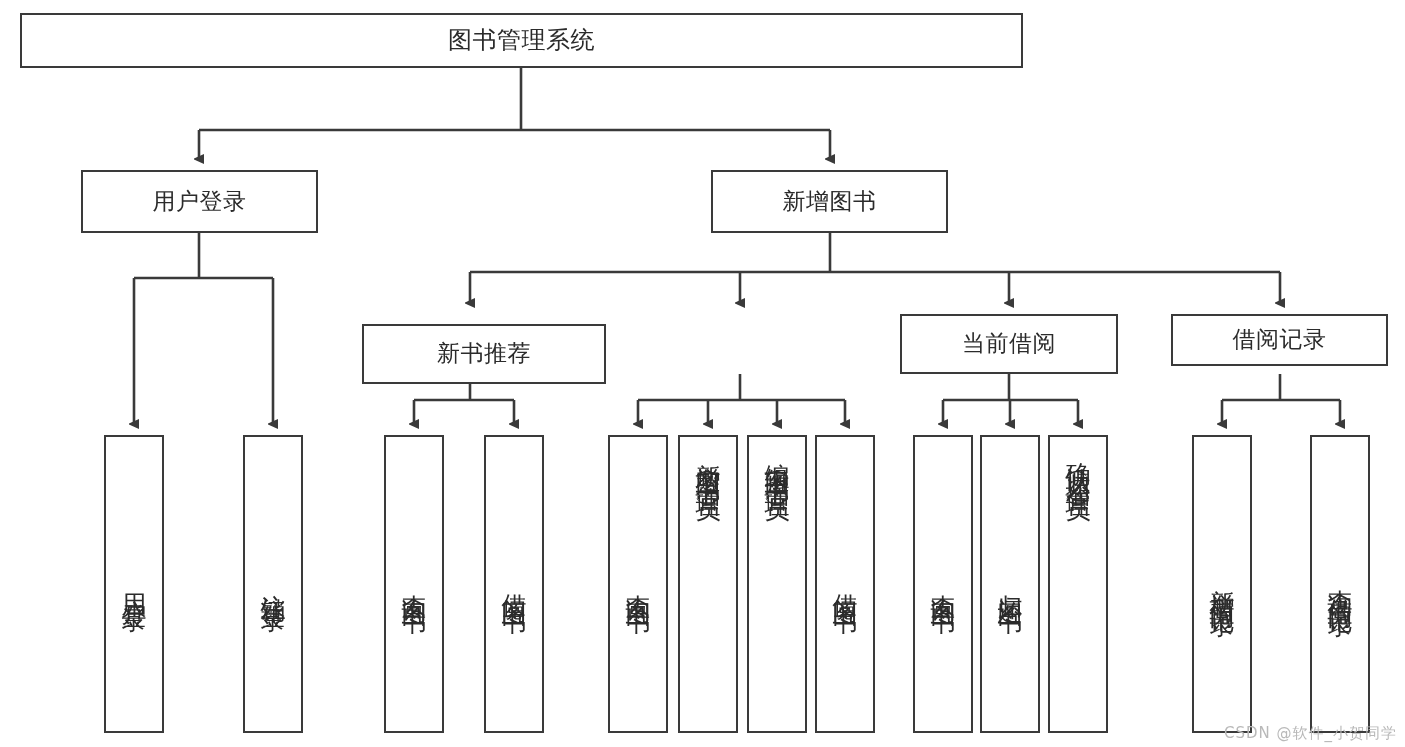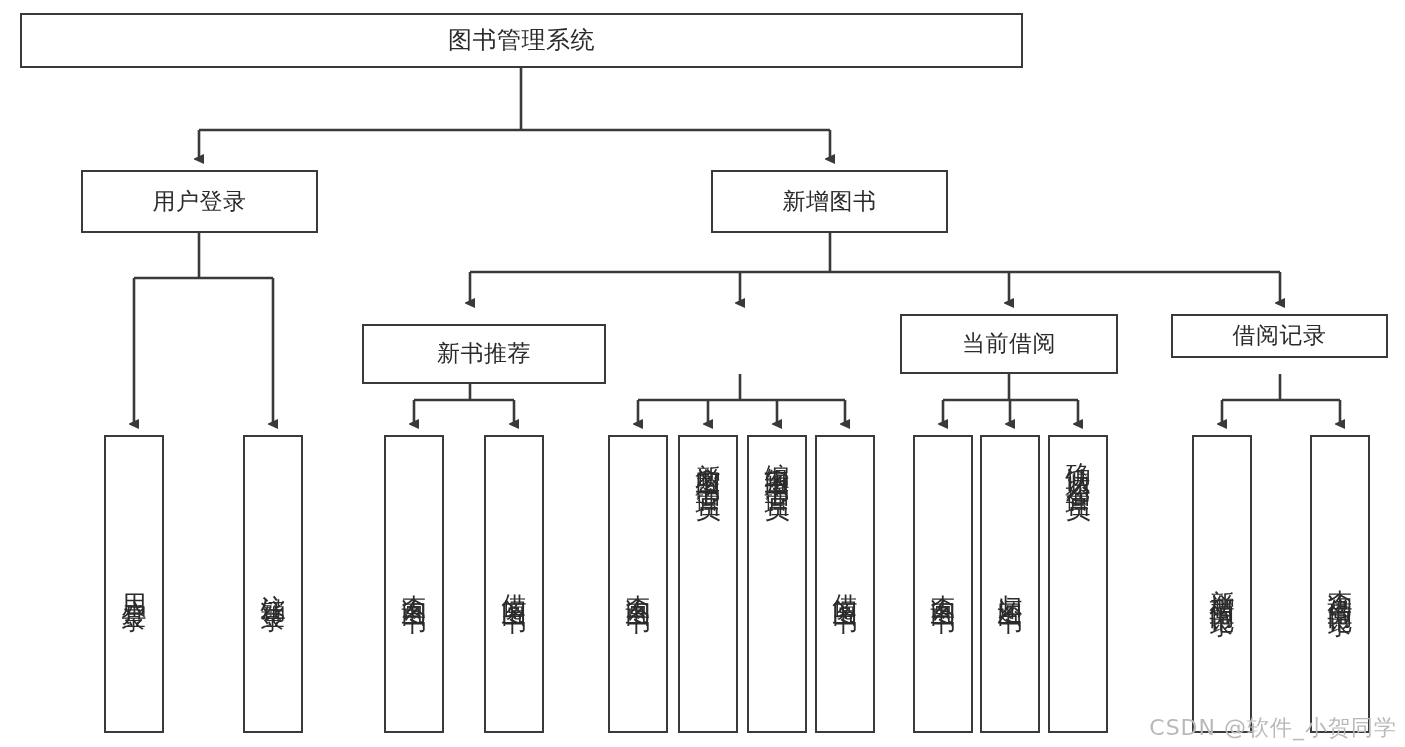--- a/index.html
+++ b/index.html
@@ -49,21 +49,21 @@
     line-height:1.0;
     letter-spacing:5px;
     white-space:nowrap;
   }
   .node.v.centered{align-items:center;padding-top:0;}
 
   .watermark{
     position:absolute;
     right:8px;
     bottom:4px;
-    font-size:22px;
+    font-size:15px;
     color:#b9b9b9;
     letter-spacing:1px;
     white-space:nowrap;
     z-index:5;
     font-family:"DejaVu Sans","Liberation Sans",sans-serif;
   }
 </style>
 </head>
 <body>
 
@@ -129,21 +129,21 @@
   <div class="node h" style="left:711px;top:170px;width:237px;height:63px;">
     <span class="label">新增图书</span>
   </div>
 
   <div class="node h" style="left:362px;top:314px;width:244px;height:60px;margin-top:10px;">
     <span class="label">新书推荐</span>
   </div>
   <div class="node h" style="left:900px;top:314px;width:218px;height:60px;">
     <span class="label">当前借阅</span>
   </div>
-  <div class="node h" style="left:1171px;top:314px;width:217px;height:44px;">
+  <div class="node h" style="left:1171px;top:314px;width:217px;height:52px;">
     <span class="label">借阅记录</span>
   </div>
 
   <div class="node v centered" style="left:104px;top:435px;width:60px;height:298px;">
     <span class="label">用户登录</span>
   </div>
   <div class="node v centered" style="left:243px;top:435px;width:60px;height:298px;">
     <span class="label">注销登录</span>
   </div>
 

